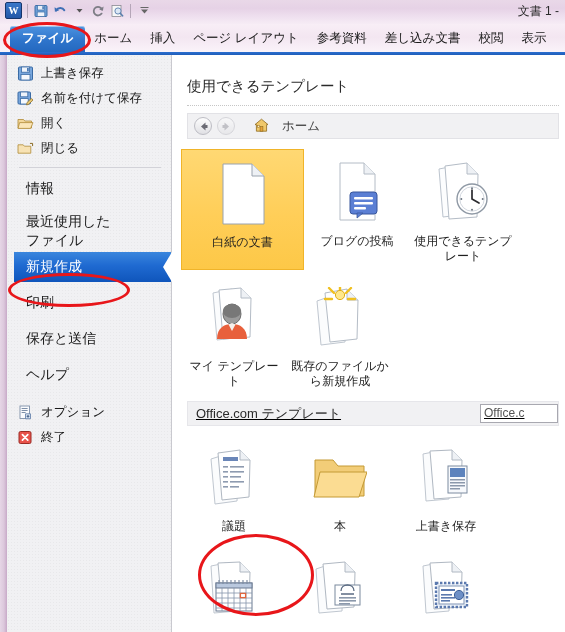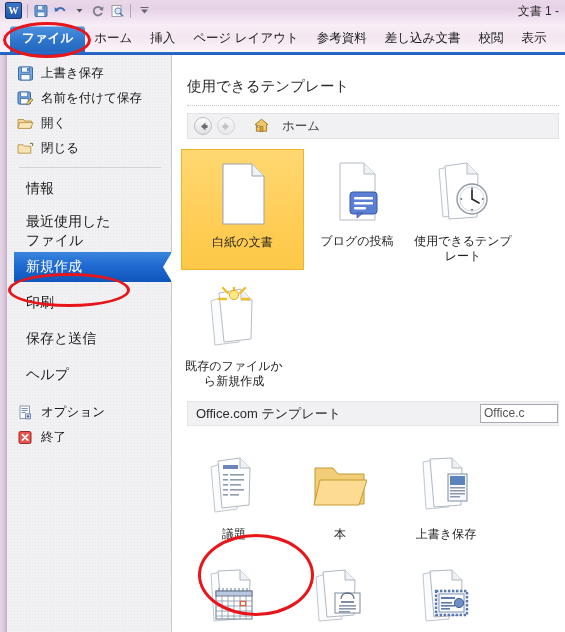--- a/index.html
+++ b/index.html
@@ -126,20 +126,21 @@
   .tile-label {
     font-size: 12px; color: #1f1f1f; text-align: center; line-height: 15px;
     margin-top: 2px; width: 100px;
   }
 
   .section-head {
     margin: 6px 6px 0 14px; height: 25px;
     background: #f1f1f3; border: 1px solid #e6e6ea;
     display: flex; align-items: center; justify-content: space-between;
     padding: 0 4px 0 8px;
+    text-decoration: underline;
   }
   .section-head .t { font-size: 13px; color: #2a2a2a; }
   .office-search {
     width: 78px; height: 19px; background: #fff;
     border: 1px solid #a8a8b0; font-size: 12px; color: #555;
     padding: 0 3px; line-height: 17px; overflow: hidden; white-space: nowrap;
     margin-right: -4px;
   }
 
   
@@ -403,20 +404,34 @@
               <circle cx="45.7" cy="37" r="1" fill="#6d7682"></circle>
             <circle cx="35" cy="47.7" r="1" fill="#6d7682"></circle>
               <circle cx="24.3" cy="37" r="1" fill="#6d7682"></circle>
           </svg>
         </div>
         <div class="tile-label">使用できるテンプレート</div>
       </div>
     </div>
 
     <div class="grid" style="padding-top:4px">
+      <div class="tile">
+        <div class="tile-art">
+          <svg width="52" height="62" viewBox="0 0 52 62">
+            <path d="M5 6 L24 2 L35 12 L34 50 L9 53 Z" fill="#fbfcfd" stroke="#c0c7d0"></path>
+            <path d="M11 3 L33 1 L43 11 L42 50 L15 52 Z" fill="#ffffff" stroke="#b4bcc6"></path>
+            <path d="M33 1 L33 11 L43 11" fill="#eef1f5" stroke="#b4bcc6"></path>
+            <ellipse cx="24" cy="27" rx="9" ry="10" fill="#9b9b9b" stroke="#6b6b6b"></ellipse>
+            <ellipse cx="24" cy="24" rx="9.2" ry="7" fill="#787878"></ellipse>
+            <path d="M9 52 C9 41 16 37 24 37 C32 37 39 41 39 52 Z" fill="#e8603c"></path>
+            <path d="M20.5 37.5 L24 44 L27.5 37.5 L24 36 Z" fill="#f5f0ec"></path>
+          </svg>
+        </div>
+        <div class="tile-label">マイ テンプレート</div>
+      </div>
 
       <div class="tile">
         <div class="tile-art">
           <svg width="52" height="62" viewBox="0 0 52 62">
             <path d="M3 14 L20 8 L32 18 L31 55 L7 58 Z" fill="#fbfcfd" stroke="#c0c7d0"></path>
             <path d="M11 6 L33 2 L44 13 L43 52 L16 55 Z" fill="#ffffff" stroke="#b4bcc6"></path>
             <path d="M33 2 L33 13 L44 13" fill="#eef1f5" stroke="#b4bcc6"></path>
             <g stroke="#f0c020" stroke-width="2.4" stroke-linecap="round">
               <path d="M26 3 L26 -4"></path>
                 <path d="M20 6 L15 1"></path>
@@ -431,21 +446,21 @@
       </div>
 
       <div class="tile"></div>
     </div>
 
     <div class="section-head">
       <span class="t">Office.com テンプレート</span>
       <span class="office-search" title="Office.com のテンプレートの検索">Office.c</span>
     </div>
 
-    <div class="grid" style="padding-top:16px">
+    <div class="grid" style="padding-top:8px">
       <div class="tile">
         <div class="tile-art">
           <svg width="50" height="58" viewBox="0 0 50 58">
             <path d="M2 10 L18 5 L30 14 L28 52 L6 55 Z" fill="#fbfcfd" stroke="#c0c7d0"></path>
             <path d="M9 4 L31 1 L41 11 L40 48 L13 51 Z" fill="#ffffff" stroke="#b0b8c2"></path>
             <path d="M31 1 L31 11 L41 11" fill="#eef1f5" stroke="#b0b8c2"></path>
             <rect x="14" y="8" width="15" height="4" fill="#6a86b8"></rect>
             <g fill="#8e9bb0">
               <rect x="14" y="17" width="5" height="1.6"></rect>
                 <rect x="21" y="17" width="14" height="1.6"></rect>

